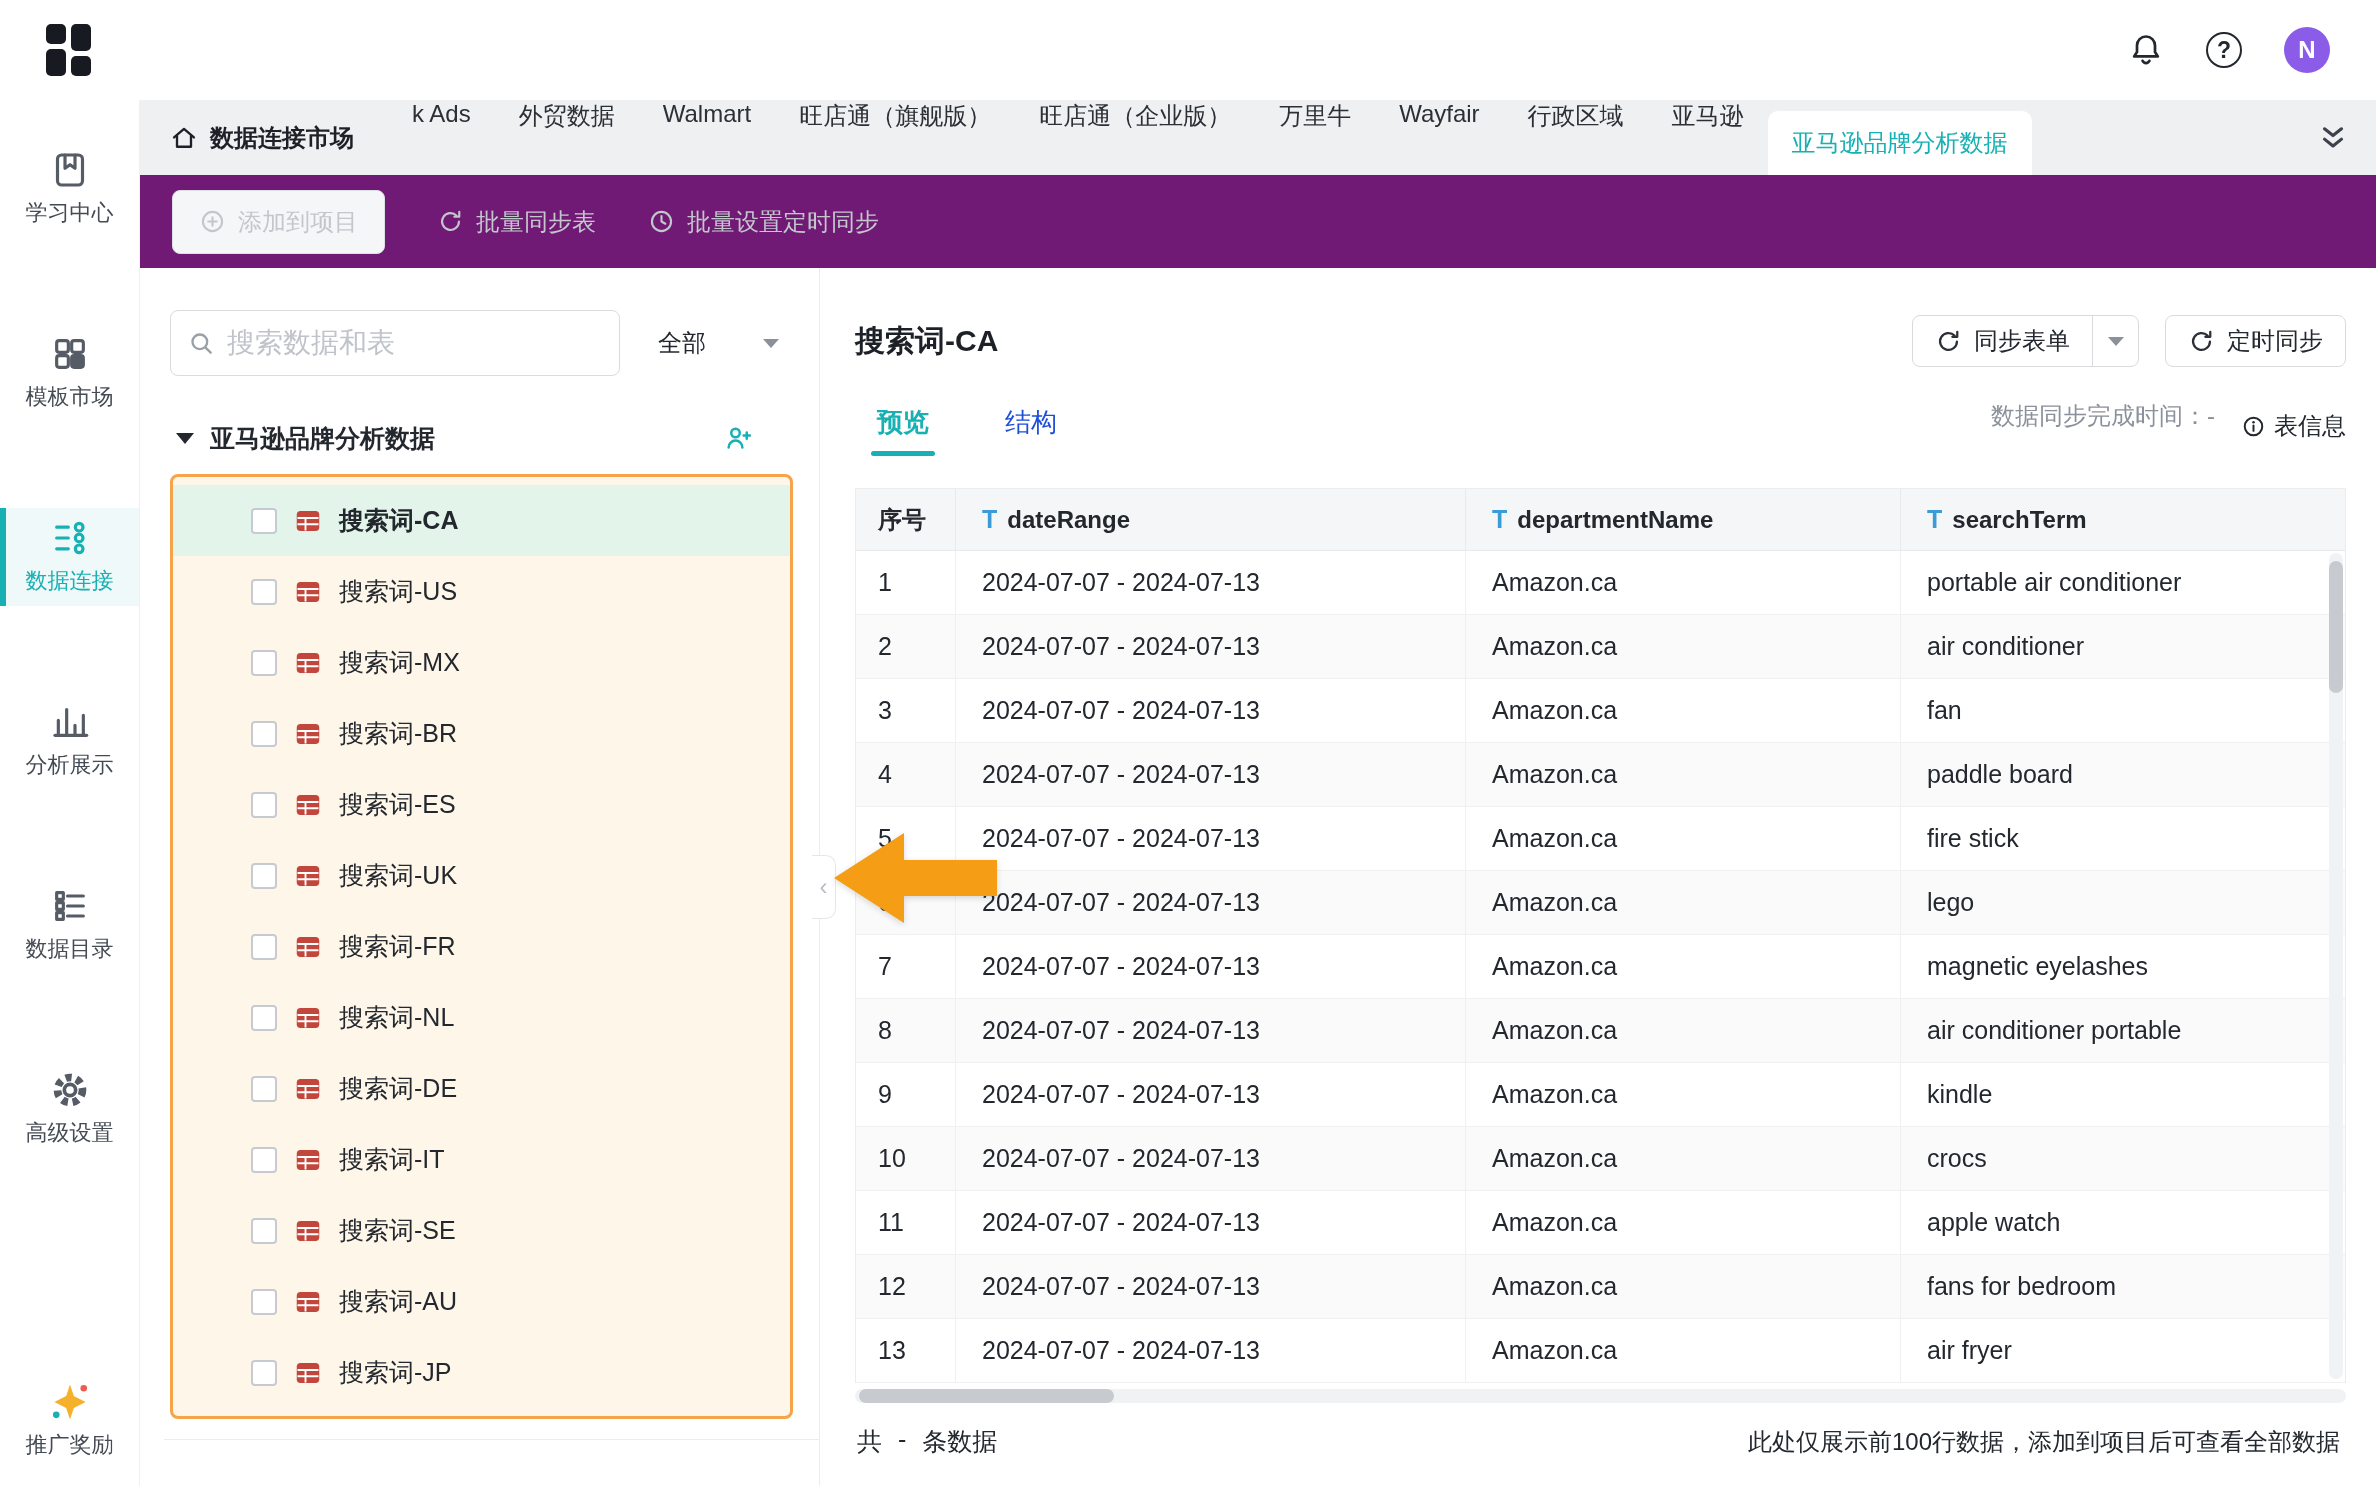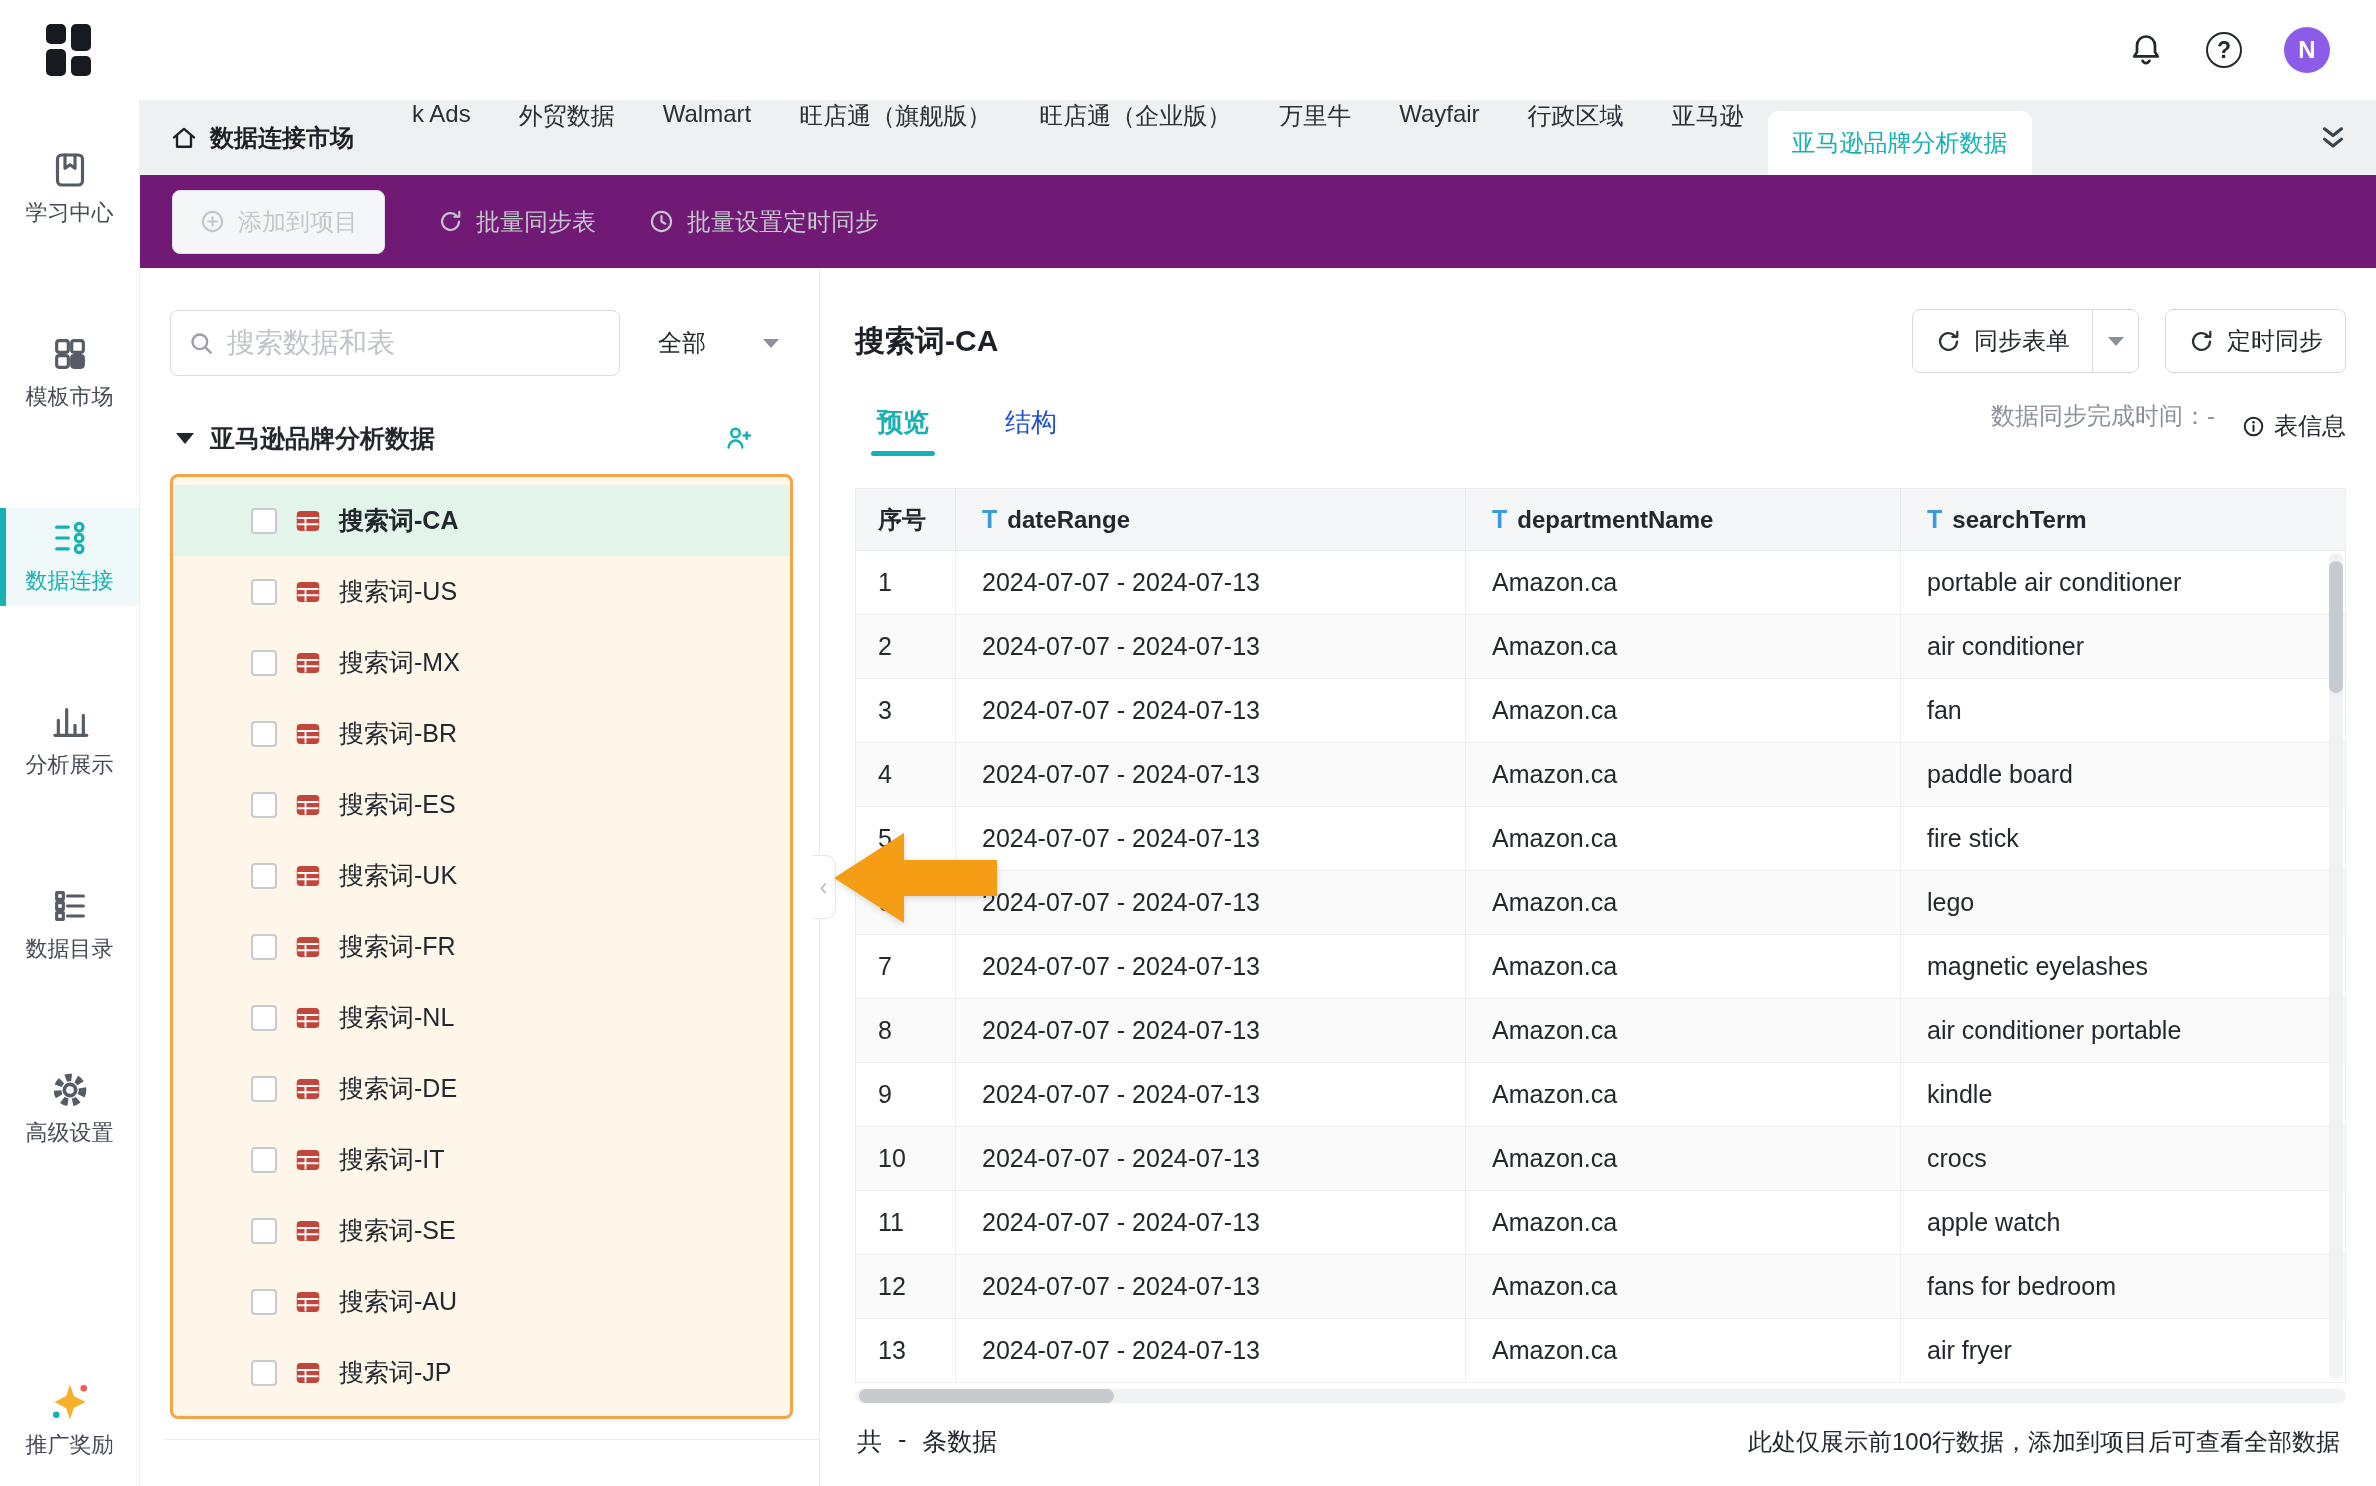--- a/index.html
+++ b/index.html
@@ -94,21 +94,21 @@
   
   .collapse-handle { position:absolute; left:672px; top:587px; width:24px; height:64px; background:#fff;
     border:1px solid #e6e7ea; border-left:none; border-radius:0 10px 10px 0; display:flex; align-items:center;
     justify-content:center; color:#b9bdc4; font-size:24px; cursor:pointer; z-index:5; }
 
   
   .main-panel { flex:1; min-width:0; padding:40px 30px 0 35px; display:flex; flex-direction:column; }
   .main-header { display:flex; align-items:center; justify-content:space-between; height:66px; }
   .main-title { font-size:30px; font-weight:700; color:#1d2127; }
   .header-buttons { display:flex; align-items:center; gap:26px; }
-  .btn { display:flex; align-items:center; height:64px; border:1px solid #d8dadd; border-radius:8px;
+  .btn { display:flex; align-items:center; height:52px; border:1px solid #d8dadd; border-radius:8px;
     background:#fff; cursor:pointer; font-size:24px; color:#23272e; }
   .btn .seg-main { display:flex; align-items:center; gap:12px; padding:0 22px; }
   .btn .seg-caret { width:46px; align-self:stretch; border-left:1px solid #d8dadd; display:flex;
     align-items:center; justify-content:center; cursor:pointer; }
   .btn .icon { width:27px; height:27px; color:#2b2f36; }
 
   .view-tabs-row { display:flex; align-items:flex-end; justify-content:space-between; margin-top:24px; height:58px; }
   .view-tabs { display:flex; gap:76px; padding-left:22px; }
   .view-tab { padding-bottom:16px; position:relative; cursor:pointer; font-size:26px; color:#1d4ed8; }
   .view-tab.active { color:#17b0b3; font-weight:700; }

